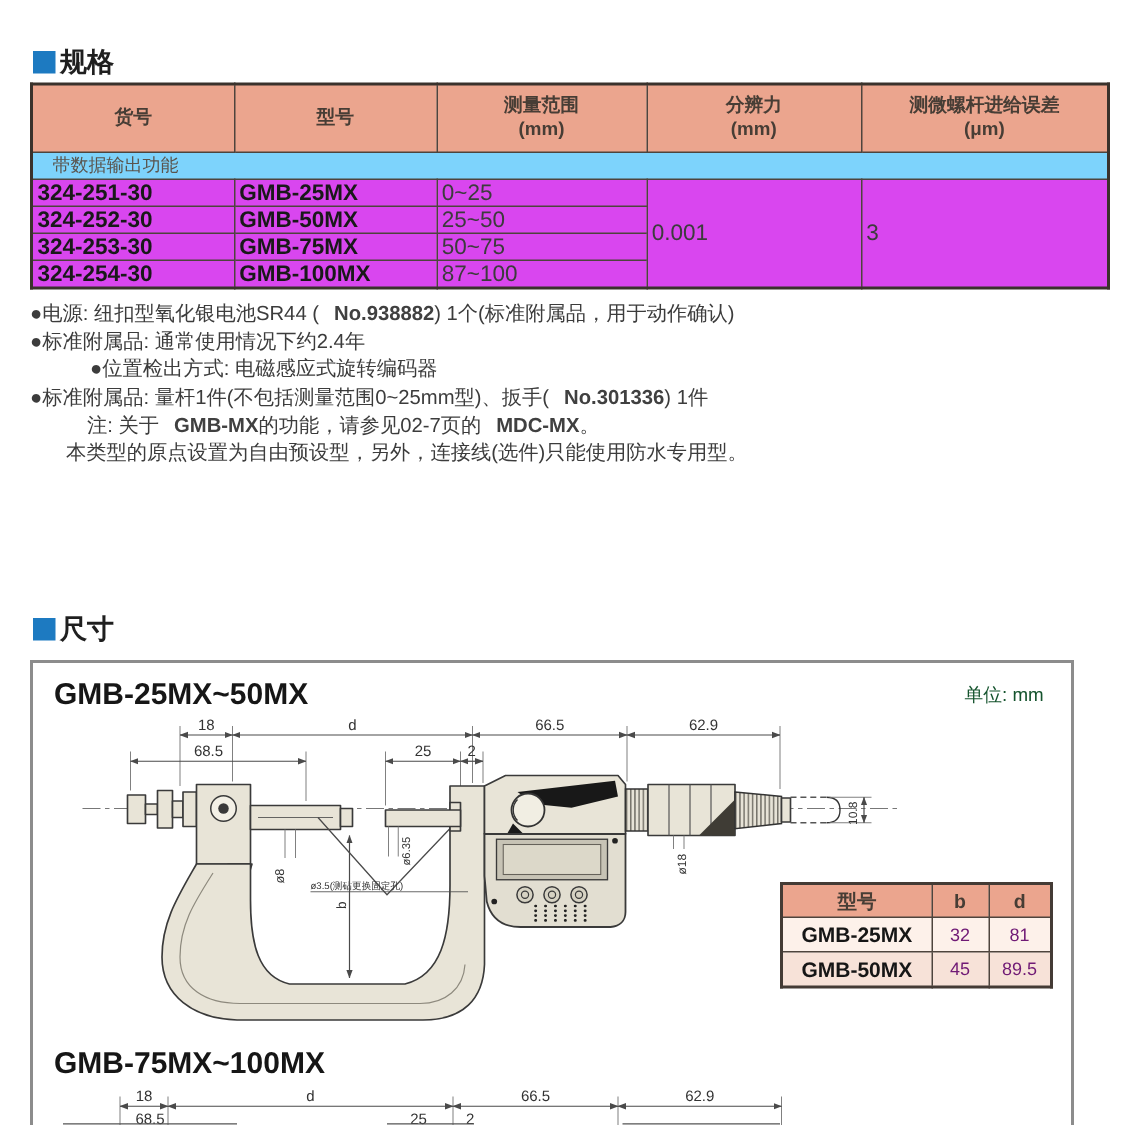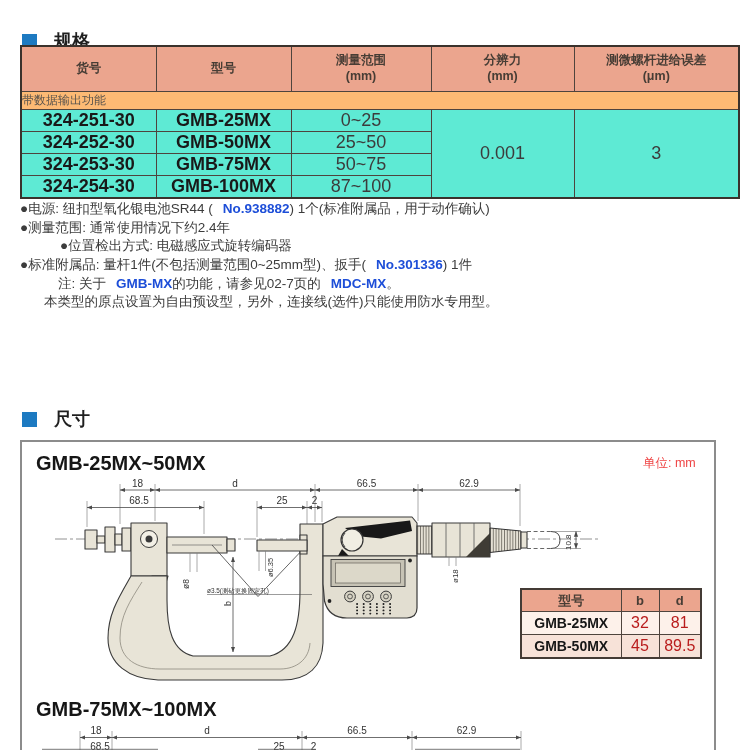--- a/index.html
+++ b/index.html
@@ -5,66 +5,66 @@
   html,body{margin:0;padding:0;}
   body{
     width:750px;height:750px;overflow:hidden;position:relative;
     background:#ffffff;
     font-family:"Liberation Sans","DejaVu Sans",sans-serif;
     color:#3c3c3c;
   }
   .abs{position:absolute;}
 
   
-  .sec-title{display:flex;align-items:center;gap:17px;font-size:18px;font-weight:bold;color:#1f1f1f;}
+  .sec-title{display:flex;align-items:center;gap:3px;font-size:18px;font-weight:bold;color:#1f1f1f;}
   .blue-sq{width:15px;height:15px;background:#1d7ac1;display:inline-block;}
 
   
   table.spec{border-collapse:collapse;table-layout:fixed;width:718px;border:2px solid #3a322c;}
   table.spec th,table.spec td{border:1px solid #4e443d;padding:0 3px;}
   table.spec th{background:#eba58e;color:#473d35;font-size:12.5px;font-weight:bold;height:44px;text-align:center;line-height:1.25;}
-  table.spec td{font-size:18px;text-align:center;background:#5eead4;height:17px;color:#3c3c3c;}
-  table.spec td.band{background:#fdba74;text-align:left;font-size:12px;color:#5a544d;height:14px;padding-left:0;}
+  table.spec td{font-size:15px;text-align:left;background:#d946ef;height:17px;color:#3c3c3c;}
+  table.spec td.band{background:#7dd3fc;text-align:left;font-size:12px;color:#5a544d;height:14px;padding-left:13px;}
   table.spec td.bold{font-weight:bold;color:#191919;}
 
   
   .tline{position:absolute;left:20px;font-size:13.5px;color:#3c3c3c;white-space:nowrap;}
-  .tline b{color:#1d4ed8;padding-left:10px;}
+  .tline b{color:#404040;padding-left:10px;}
 
   
   .dim-box{left:20px;top:440px;width:692px;height:320px;border:2px solid #8c8c8c;background:#fff;}
   .dwg-head{font-size:20px;font-weight:bold;color:#161616;white-space:nowrap;}
-  .unit{font-size:12.5px;color:#ef4444;white-space:nowrap;text-align:right;}
+  .unit{font-size:12.5px;color:#14532d;white-space:nowrap;text-align:right;}
 
   
   table.size{border-collapse:collapse;table-layout:fixed;width:180px;border:2px solid #443b35;}
   table.size th,table.size td{border:1.5px solid #4e443d;text-align:center;}
   table.size th{background:#eba58e;color:#473d35;font-size:13px;font-weight:bold;height:19px;}
-  table.size td{font-size:16px;height:20px;color:#b91c1c;}
+  table.size td{font-size:12px;height:20px;color:#701a75;}
   table.size td.bold{font-weight:bold;color:#161616;font-size:14px;}
   table.size tr.r1 td{background:#fdf1ea;}
   table.size tr.r2 td{background:#f7e2d8;}
 
   
   svg text{font-family:"Liberation Sans","DejaVu Sans",sans-serif;fill:#333;}
   .dim{stroke:#4a4a4a;stroke-width:0.8;fill:none;}
   .ext{stroke:#7c7c7c;stroke-width:0.65;}
   .part{fill:#e8e4d7;stroke:#3a3a3a;stroke-width:1.1;stroke-linejoin:round;}
   .thin{stroke:#555;stroke-width:0.6;}
   .lbl{font-size:10px;text-anchor:middle;}
 </style>
 </head>
 <body>
 
 <div class="abs sec-title" style="left:22px;top:29px;">
   <span class="blue-sq"></span>
   <span>规格</span>
 </div>
 
-<div class="abs" style="left:20px;top:45px;border-radius:31px;">
+<div class="abs" style="left:20px;top:55px;border-radius:31px;">
   <table class="spec">
     <colgroup>
         <col style="width:135px">
         <col style="width:135px">
         <col style="width:140px">
         <col style="width:143px">
         <col style="width:165px">
       </colgroup>
     <tbody>
         <tr>
@@ -110,21 +110,21 @@
     <tr>
       <td class="bold">324-254-30</td>
       <td class="bold">GMB-100MX</td>
       <td>87~100</td>
     </tr>
   </tbody>
     </table>
 </div>
 
 <div class="tline" style="top:200px;"><span>●电源: 纽扣型氧化银电池SR44 (</span><b>No.938882</b><span>) 1个(标准附属品，用于动作确认)</span></div>
-<div class="tline" style="top:219px;"><span>●测量范围: 通常使用情况下约2.4年</span></div>
+<div class="tline" style="top:219px;"><span>●标准附属品: 通常使用情况下约2.4年</span></div>
 <div class="tline" style="top:237px;margin-left:40px;"><span>●位置检出方式: 电磁感应式旋转编码器</span></div>
 <div class="tline" style="top:256px;text-align:right;"><span>●标准附属品: 量杆1件(不包括测量范围0~25mm型)、扳手(</span><b>No.301336</b><span>) 1件</span></div>
 <div class="tline" style="top:275px;margin-left:38px;"><span>注: 关于</span><b>GMB-MX</b><span>的功能，请参见02-7页的</span><b>MDC-MX</b><span>。</span></div>
 <div class="tline" style="top:293px;left:44px;">本类型的原点设置为自由预设型，另外，连接线(选件)只能使用防水专用型。</div>
 
 <div class="abs sec-title" style="left:22px;top:407px;text-align:center;">
   <span class="blue-sq"></span>
   <span>尺寸</span>
 </div>
 

